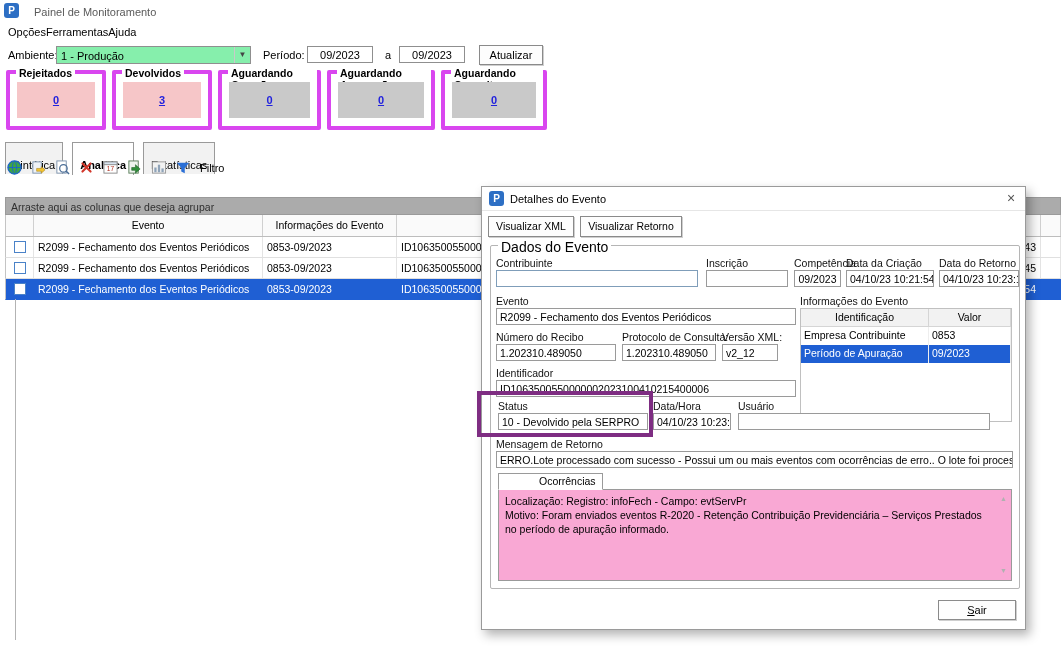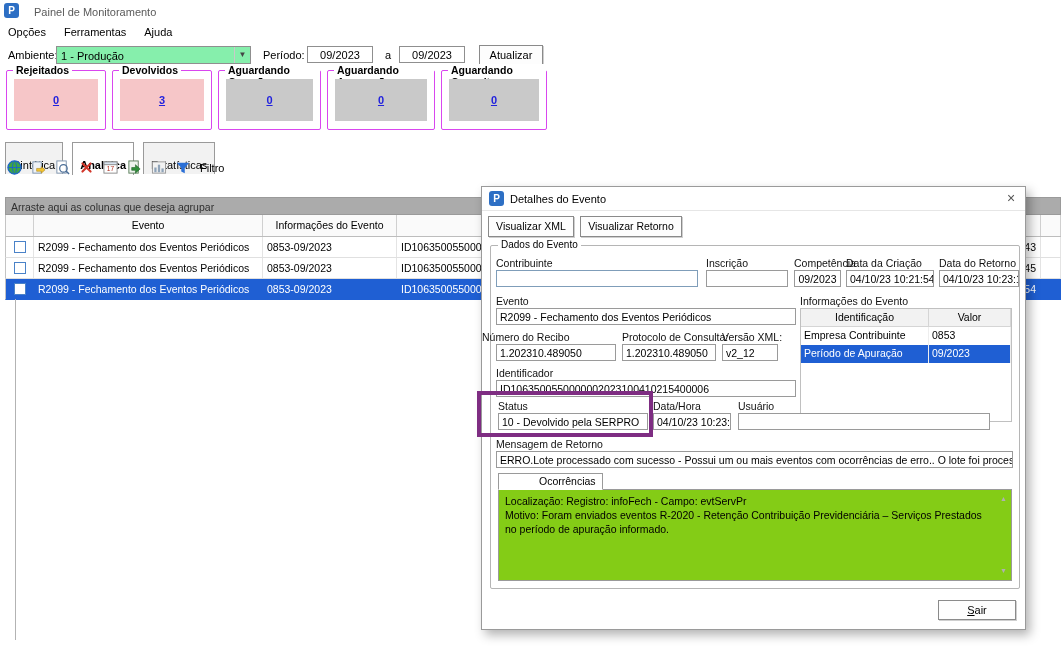--- a/index.html
+++ b/index.html
@@ -1,29 +1,29 @@
 <!DOCTYPE html>
 <html><head>
 <meta charset="utf-8">
 <style>
   * { margin:0; padding:0; box-sizing:border-box; }
   html,body { width:1061px; height:647px; background:#fff; font-family:"Liberation Sans", sans-serif; font-size:11px; color:#000; overflow:hidden; }
   .abs { position:absolute; }
   
   .app-title { left:24px; top:6px; color:#5a5a5a;margin-left:10px; }
   .app-icon { left:4px; top:3px; width:15px; height:15px; background:#2d6fc4; border-radius:3px; color:#fff; font-weight:bold; font-size:10px; text-align:center; line-height:15px; }
-  .menubar { left:8px; top:26px; display:flex; gap:18px; }
+  .menubar { left:8px; top:26px; display:flex; }
   .menu-item { cursor:default; }
   .lbl { color:#000; }
   .inp { border:1px solid #8f8f8f; background:#fff; height:17px; line-height:15px; padding:1px 3px; overflow:hidden; white-space:nowrap; }
   .btn { border:1px solid #8a8a8a; background:#fdfdfd; text-align:center; box-shadow:1px 1px 0 #cfcfcf; cursor:default; }
   .combo { border:1px solid #8f8f8f; background:#86efac; height:18px; line-height:16px; padding:1px 18px 1px 4px; position:relative; }
   .combo .arrow { position:absolute; right:0; top:0; width:16px; height:16px; border-left:1px solid #c9c9c9; font-size:8px; text-align:center; line-height:16px; color:#444; }
   
-  .counter { border:1px solid #d946ef; border-radius:2px; height:60px;padding-left:15px; }
+  .counter { border:4px solid #d946ef; border-radius:2px; height:60px;padding-left:15px; }
   .counter .legend { position:absolute; top:-7px; left:6px; background:#fff; padding:0 3px; font-weight:bold; font-size:10.5px; }
   .counter .fill { position:absolute; left:7px; right:7px; top:8px; bottom:8px; display:flex; align-items:center; justify-content:center; }
   .fill.alert { background:#f6c6c8; }
   .fill.idle { background:#c9c9c9; }
   .count-link { color:#2222dd; text-decoration:underline; font-weight:bold; cursor:pointer; }
   
   .tabs { left:5px; top:141px; display:flex; align-items:flex-end; }
   .tab { border:1px solid #9a9a9a; border-bottom:none; background:#f2f2f2; padding:16px 7px 3px 7px; margin-right:9px; }
   .tab.active { background:#fff; font-weight:bold; position:relative; top:1px; padding-bottom:4px; }
   
@@ -48,34 +48,34 @@
   .c-extra { flex:1; }
   .cbx { width:12px; height:12px; border:1px solid #4a82c8; background:#fff; display:inline-block; }
   .grid-empty-border { left:15px; top:299px; width:1px; height:341px; background:#b3b3b3; }
   
   .dialog { left:481px; top:186px; width:545px; height:444px; background:#fff; border:1px solid #9a9a9a; box-shadow:4px 5px 10px rgba(0,0,0,.30); z-index:20; }
   .dlg-titlebar { position:absolute; left:0; top:0; right:0; height:24px; background:#fff; border-bottom:1px solid #e6e6e6; }
   .dlg-icon { left:7px; top:4px; width:15px; height:15px; background:#2d6fc4; border-radius:3px; color:#fff; font-weight:bold; font-size:10px; text-align:center; line-height:15px; }
   .dlg-title { left:28px; top:6px; }
   .dlg-close { left:521px; top:4px; width:16px; height:16px; color:#555; font-size:14px; line-height:15px; text-align:center; cursor:pointer; }
   .fset { border:1px solid #b5b5b5; border-radius:2px; }
-  .fset-legend { background:#fff; padding:0 3px; font-size:10px; }
+  .fset-legend { background:#fff; padding:0 3px; font-size:14px; }
   .dlbl { font-size:10.5px; color:#111; white-space:nowrap; }
   .dinp { border:1px solid #9a9a9a; background:#fff; height:17px; line-height:15px; padding:1px 3px; font-size:10.5px; overflow:hidden; white-space:nowrap; }
   
   .igrid { border:1px solid #c0c0c0; }
   .igrid .ihdr { display:flex; height:18px; background:#f2f2f2; border-bottom:1px solid #d5d5d5; }
   .igrid .ihc { text-align:center; line-height:17px; font-size:10.5px; border-right:1px solid #d5d5d5; }
   .igrid .irow { display:flex; height:18px; }
   .igrid .icell { line-height:17px; font-size:10.5px; padding:0 3px; border-right:1px solid #eee; overflow:hidden; white-space:nowrap; }
   .irow.sel { background:#1f5fd3; color:#fff; }
   .icol1 { width:128px; } .icol2 { width:82px; }
   
   .occ-tab { border:1px solid #9a9a9a; border-bottom:1px solid #fff; background:#fff; padding:1px 6px 2px 6px; font-size:10.5px; z-index:2; }
-  .occ-box { border:1px solid #9a9a9a; background:#84cc16; padding:4px 18px 4px 6px; font-size:10.5px; line-height:1.35; white-space:pre-line; }
+  .occ-box { border:1px solid #9a9a9a; background:#f9a8d4; padding:4px 18px 4px 6px; font-size:10.5px; line-height:1.35; white-space:pre-line; }
   .scroll-glyph { color:#b0b0b0; font-size:7px; }
   
   .annotation { left:477px; top:391px; width:176px; height:46px; border:4px solid #7e2d82; z-index:40; background:transparent; }
   .sair::first-letter { text-decoration:underline; }
 </style>
 </head>
 <body>
 
 <div class="abs app-icon">P</div>
 <div class="abs app-title">Painel de Monitoramento</div>
@@ -271,21 +271,21 @@
     <div class="irow">
       <div class="icell icol1">Empresa Contribuinte</div>
       <div class="icell icol2">0853</div>
     </div>
     <div class="irow sel">
       <div class="icell icol1">Período de Apuração</div>
       <div class="icell icol2">09/2023</div>
     </div>
   </div>
 
-  <div class="abs dlbl" style="left:0; top:144px;">Número do Recibo</div>
+  <div class="abs dlbl" style="left:14px; top:144px;">Número do Recibo</div>
   <div class="abs dinp" style="left:14px; top:157px; width:120px;">1.202310.489050</div>
   <div class="abs dlbl" style="left:140px; top:144px;">Protocolo de Consulta:</div>
   <div class="abs dinp" style="left:140px; top:157px; width:94px;">1.202310.489050</div>
   <div class="abs dlbl" style="left:240px; top:144px;">Versão XML:</div>
   <div class="abs dinp" style="left:240px; top:157px; width:56px;">v2_12</div>
 
   <div class="abs dlbl" style="left:14px; top:180px;">Identificador</div>
   <div class="abs dinp" style="left:14px; top:193px; width:300px;">ID1063500550000002023100410215400006</div>
 
   <div class="abs dlbl" style="left:16px; top:213px;">Status</div>

